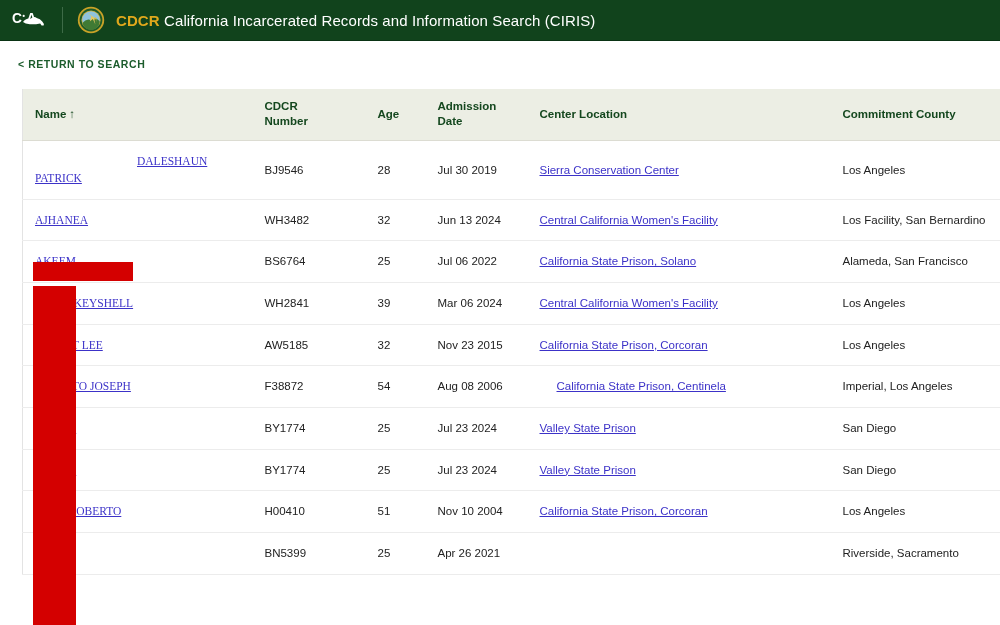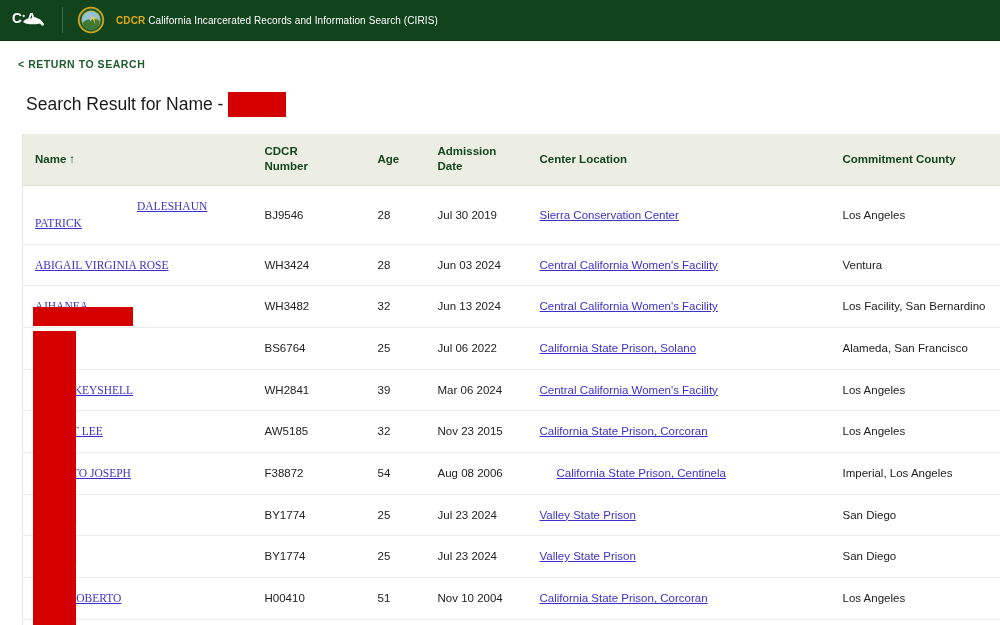--- a/index.html
+++ b/index.html
@@ -30,21 +30,21 @@
     background: #3d6b47;
     margin: 0 14px 0 6px;
     flex: none;
   }
   #cdcr-seal {
     width: 28px; height: 28px;
     flex: none;
     margin-right: 11px;
   }
   #header-title {
-    font-size: 10px;
+    font-size: 15px;
     color: #ffffff;
     white-space: nowrap;
     letter-spacing: .1px;
   }
   #header-title .brand {
     color: #e0a81c;
     font-weight: bold;
   }
 
   
@@ -181,24 +181,20 @@
   <div id="header-title">
     <span class="brand" style="color: rgb(224, 168, 28);">CDCR</span>
     <span>California Incarcerated Records and Information Search (CIRIS)</span>
   </div>
 </div>
 
 <div id="content">
 
   <a id="return-link">&lt; RETURN TO SEARCH</a>
 
-  <div id="page-title-row">
-    <span id="page-title">Search Result for Name -</span>
-    <span class="redaction" id="title-redaction" style="background: rgb(212, 0, 0);"></span>
-  </div>
 
   <div id="results-table-wrap">
     <table id="results-table">
       <colgroup>
         <col class="c-name">
           <col class="c-cdcr">
           <col class="c-age">
         <col class="c-adm">
           <col class="c-loc">
           <col class="c-county">
@@ -230,28 +226,20 @@
       <tbody id="results-body">
           <tr>
             <td class="name-cell"><a class="rec-link name-text" style="color: rgb(60, 50, 200); padding-left: 102px; display: inline;">DALESHAUN PATRICK</a></td>
             <td>BJ9546</td>
             <td>28</td>
             <td>Jul 30 2019</td>
             <td><a class="rec-link" style="color: rgb(60, 50, 200);">Sierra Conservation Center</a></td>
             <td>Los Angeles</td>
           </tr>
           <tr>
-            <td class="name-cell"><a class="rec-link name-text" style="color: rgb(60, 50, 200);">ABIGAIL VIRGINIA ROSE</a></td>
-            <td>WH3424</td>
-            <td>28</td>
-            <td>Jun 03 2024</td>
-            <td><a class="rec-link" style="color: rgb(60, 50, 200);">Central California Women's Facility</a></td>
-            <td>Ventura</td>
-          </tr>
-          <tr>
             <td class="name-cell"><a class="rec-link name-text" style="color: rgb(60, 50, 200);">AJHANEA</a></td>
             <td>WH3482</td>
             <td>32</td>
             <td>Jun 13 2024</td>
             <td><a class="rec-link" style="color: rgb(60, 50, 200);">Central California Women's Facility</a></td>
             <td>Los Facility, San Bernardino</td>
           </tr>
           <tr>
             <td class="name-cell"><a class="rec-link name-text" style="color: rgb(60, 50, 200);">AKEEM</a></td>
             <td>BS6764</td>

